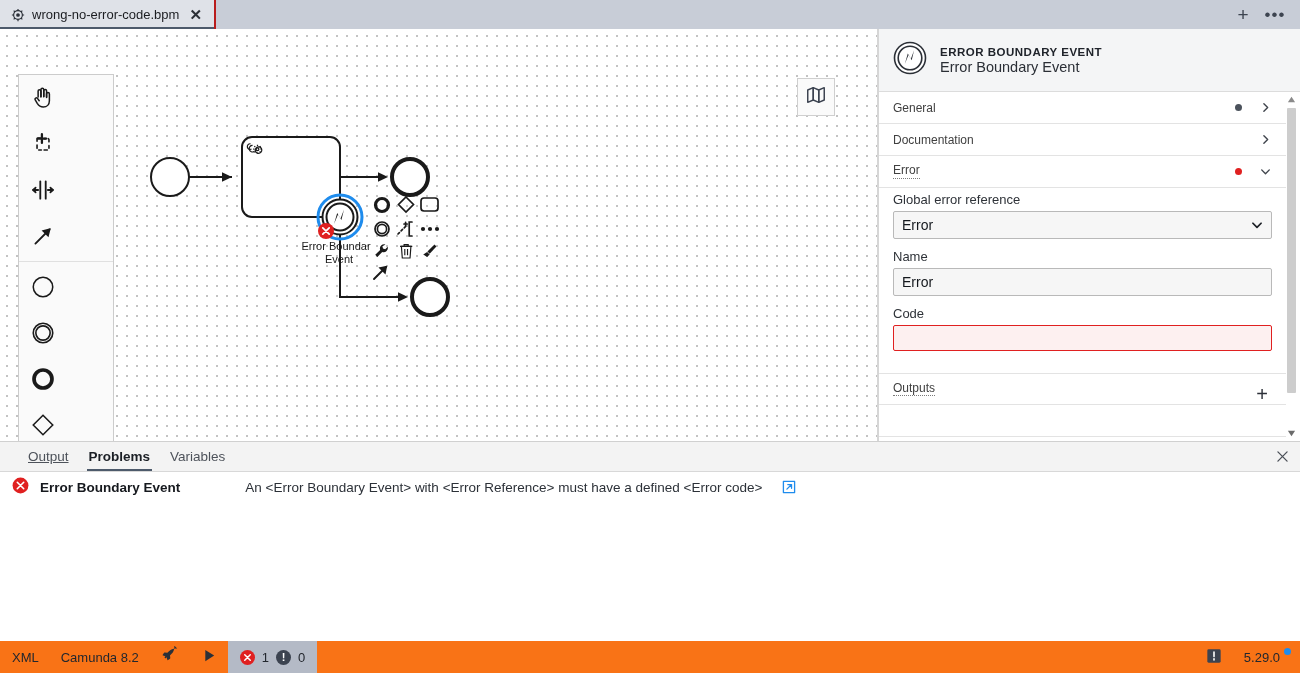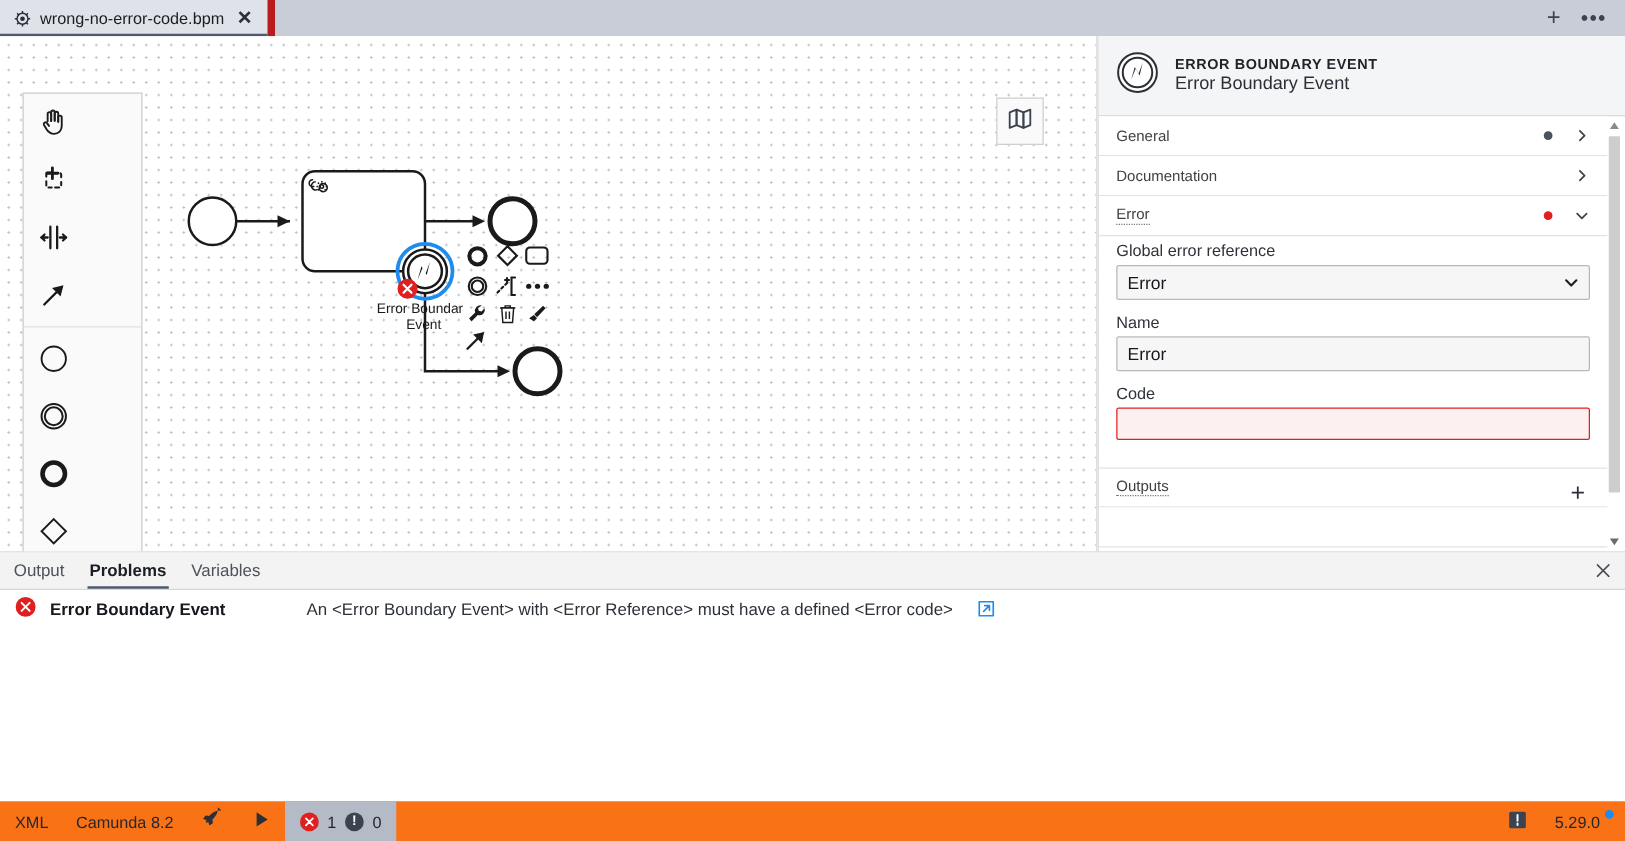--- a/index.html
+++ b/index.html
@@ -12,21 +12,21 @@
 
   
   .tabbar {
     height: 29px; background: #c8cdd7;
     display: flex; align-items: stretch; position: relative;
   }
   .tab {
     display: flex; align-items: center; gap: 7px;
     background: #dfe2e8; padding: 0 9px 0 11px;
     height: 29px; min-width: 150px;
-    border-right: 6px solid #b91c1c;
+    border-right: 2px solid #b91c1c;
     position: relative;
   }
   .tab.active::after {
     content: ""; position: absolute; left: 0; right: 0; bottom: 0;
     height: 2px; background: #4d5a6b;
   }
   .tab-icon { width: 14px; height: 14px; flex: 0 0 14px; color: #2a2f37; display:flex; }
   .tab-title {
     font-size: 13px; color: #1b1d21; white-space: nowrap;
     overflow: hidden; max-width: 150px; text-overflow: clip;
@@ -161,21 +161,21 @@
   .panel { height: 45px; border-top: 1px solid #d0d0d0; background: #fff; }
   .panel-tabs {
     display: flex; align-items: stretch; height: 30px;
     background: #f3f3f3; border-bottom: 1px solid #d8d8d8;
     position: relative;
   }
   .panel-tab {
     display: flex; align-items: center; padding: 0 10px;
     font-size: 13.5px; color: #4d525a; cursor: pointer; position: relative;
   }
-  .panel-tab:first-child { padding-left: 11px; }
+  .panel-tab:first-child { padding-left: 28px; text-decoration: underline; }
   .panel-tab.active { color: #1b1f25; font-weight: bold; text-align: right; }
   .panel-tab.active::after {
     content: ""; position: absolute; left: 8px; right: 8px; bottom: 0;
     height: 2px; background: #4d5a6b;
   }
   .panel-close {
     margin-left: auto; display: flex; align-items: center;
     padding: 0 12px; color: #4a4f57; cursor: pointer; font-size: 14px;
   }
   .problem-row {

